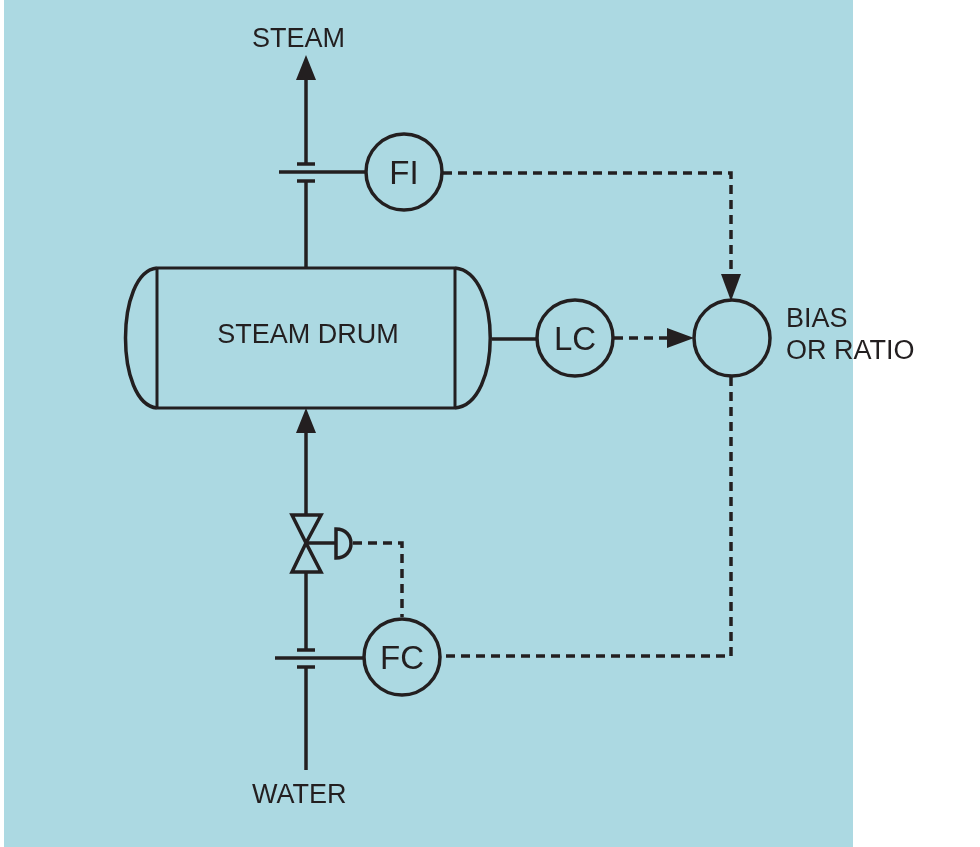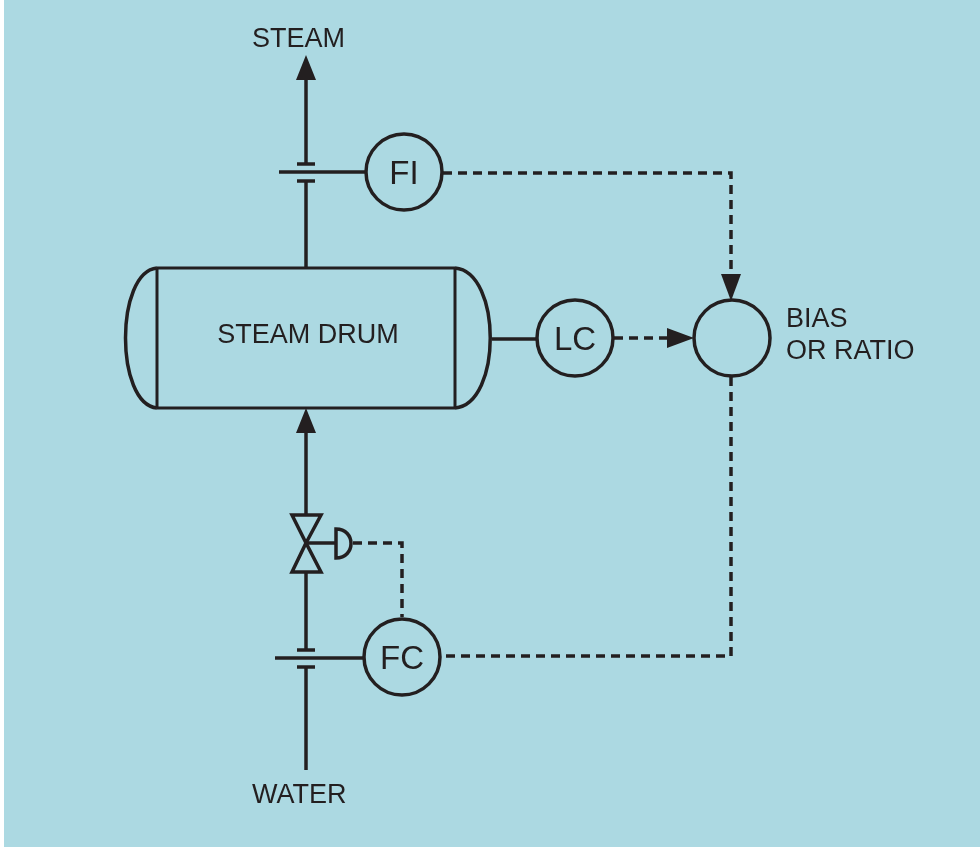--- a/index.html
+++ b/index.html
@@ -2,22 +2,23 @@
 <html><head>
   <meta charset="utf-8">
   <style>
     html, body { margin: 0; padding: 0; }
     body {
       width: 980px; height: 847px; overflow: hidden;
       background: #ffffff;
       font-family: "Liberation Sans", sans-serif;
     }
     #canvas {
-      position: absolute; left: 4px; top: 0; width: 976px; height: 847px;
+      position: absolute; left: 4px; top: 0; width: 829px; height: 847px;
       background: #acd9e2;
+      padding-left: 20px;
     }
     svg { position: absolute; left: 0; top: 0; }
     .line { stroke: #231f20; stroke-width: 3.5; fill: none; }
     .thin { stroke: #231f20; stroke-width: 3; fill: none; }
     .dash { stroke: #231f20; stroke-width: 3.5; fill: none; stroke-dasharray: 9 6; }
     .fill { fill: #231f20; stroke: none; }
     .lbl { fill: #231f20; font-family: "Liberation Sans", sans-serif; font-size: 27px; }
     .tag { fill: #231f20; font-family: "Liberation Sans", sans-serif; font-size: 33px; }
     .drumlbl { fill: #231f20; font-family: "Liberation Sans", sans-serif; font-size: 27px; }
   </style>

